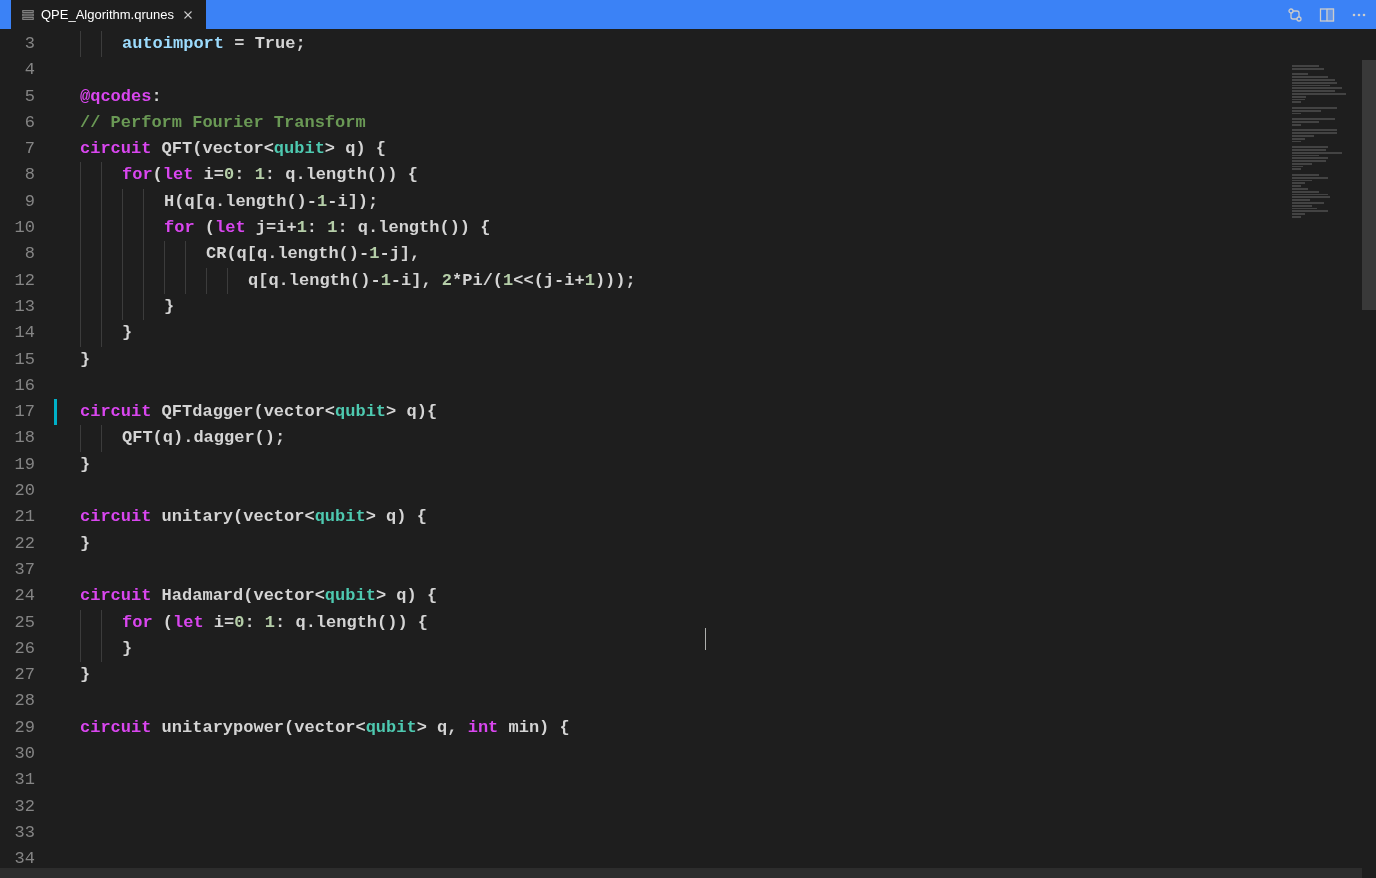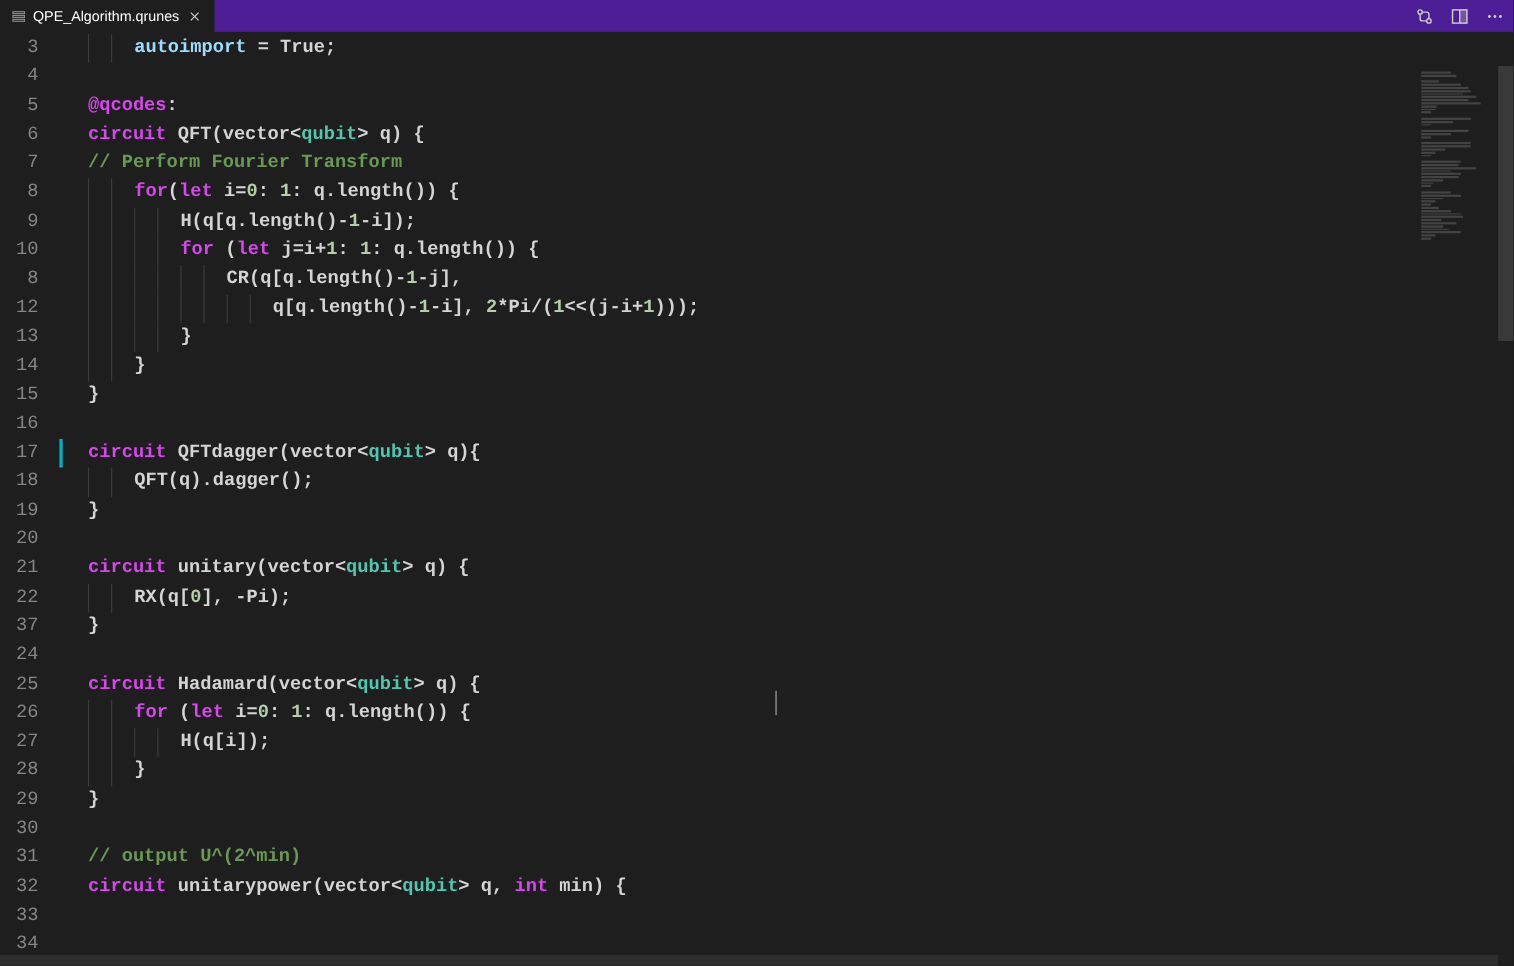--- a/index.html
+++ b/index.html
@@ -8,24 +8,25 @@
   font-family: Consolas, 'Courier New', monospace;
   font-size: 17px;
   color: #d4d4d4;
   width: 1376px;
   height: 878px;
   overflow: hidden;
   position: relative;
 }
 .tab-bar {
   height: 30px;
-  background: #4c1d95;
+  background: #3b82f6;
   display: flex;
   align-items: center;
   border-bottom: 1px solid #1e1e1e;
+  padding-left: 11px;
 }
 .tab {
   height: 30px;
   background: #1e1e1e;
   display: flex;
   align-items: center;
   padding: 0 10px;
   gap: 6px;
   font-size: 13px;
   color: #ffffff;
@@ -241,46 +242,43 @@
       <div class="gutter-line">30</div>
       <div class="gutter-line">31</div>
       <div class="gutter-line">32</div>
       <div class="gutter-line">33</div>
       <div class="gutter-line">34</div>
     </div>
   <div class="code-area" id="code">
       <div class="code-line"><span style="display:inline-block;width:25px;"></span><span class="indent-guide" style="width:21px;"></span><span class="indent-guide" style="width:21px;"></span><span><span class="pr">autoimport</span> = True;</span></div>
       <div class="code-line"><span style="display:inline-block;width:25px;"></span><span></span></div>
       <div class="code-line"><span style="display:inline-block;width:25px;"></span><span><span class="k">@qcodes</span>:</span></div>
+      <div class="code-line"><span style="display:inline-block;width:25px;"></span><span><span class="c">// Perform Fourier Transform</span></span></div>
       <div class="code-line"><span style="display:inline-block;width:25px;"></span><span><span class="k">circuit</span> QFT(vector&lt;<span class="t">qubit</span>&gt; q) {</span></div>
-      <div class="code-line"><span style="display:inline-block;width:25px;"></span><span><span class="c">// Perform Fourier Transform</span></span></div>
       <div class="code-line"><span style="display:inline-block;width:25px;"></span><span class="indent-guide" style="width:21px;"></span><span class="indent-guide" style="width:21px;"></span><span><span class="k">for</span>(<span class="k">let</span> i=<span class="n">0</span>: <span class="n">1</span>: q.length()) {</span></div>
       <div class="code-line"><span style="display:inline-block;width:25px;"></span><span class="indent-guide" style="width:21px;"></span><span class="indent-guide" style="width:21px;"></span><span class="indent-guide" style="width:21px;"></span><span class="indent-guide" style="width:21px;"></span><span>H(q[q.length()-<span class="n">1</span>-i]);</span></div>
       <div class="code-line"><span style="display:inline-block;width:25px;"></span><span class="indent-guide" style="width:21px;"></span><span class="indent-guide" style="width:21px;"></span><span class="indent-guide" style="width:21px;"></span><span class="indent-guide" style="width:21px;"></span><span><span class="k">for</span> (<span class="k">let</span> j=i+<span class="n">1</span>: <span class="n">1</span>: q.length()) {</span></div>
       <div class="code-line"><span style="display:inline-block;width:25px;"></span><span class="indent-guide" style="width:21px;"></span><span class="indent-guide" style="width:21px;"></span><span class="indent-guide" style="width:21px;"></span><span class="indent-guide" style="width:21px;"></span><span class="indent-guide" style="width:21px;"></span><span class="indent-guide" style="width:21px;"></span><span>CR(q[q.length()-<span class="n">1</span>-j],</span></div>
       <div class="code-line"><span style="display:inline-block;width:25px;"></span><span class="indent-guide" style="width:21px;"></span><span class="indent-guide" style="width:21px;"></span><span class="indent-guide" style="width:21px;"></span><span class="indent-guide" style="width:21px;"></span><span class="indent-guide" style="width:21px;"></span><span class="indent-guide" style="width:21px;"></span><span class="indent-guide" style="width:21px;"></span><span class="indent-guide" style="width:21px;"></span><span>q[q.length()-<span class="n">1</span>-i], <span class="n">2</span>*Pi/(<span class="n">1</span>&lt;&lt;(j-i+<span class="n">1</span>)));</span></div>
       <div class="code-line"><span style="display:inline-block;width:25px;"></span><span class="indent-guide" style="width:21px;"></span><span class="indent-guide" style="width:21px;"></span><span class="indent-guide" style="width:21px;"></span><span class="indent-guide" style="width:21px;"></span><span>}</span></div>
       <div class="code-line"><span style="display:inline-block;width:25px;"></span><span class="indent-guide" style="width:21px;"></span><span class="indent-guide" style="width:21px;"></span><span>}</span></div>
       <div class="code-line"><span style="display:inline-block;width:25px;"></span><span>}</span></div>
       <div class="code-line"><span style="display:inline-block;width:25px;"></span><span></span></div>
       <div class="code-line"><span class="marker"></span><span style="display:inline-block;width:25px;"></span><span><span class="k">circuit</span> QFTdagger(vector&lt;<span class="t">qubit</span>&gt; q){</span></div>
       <div class="code-line"><span style="display:inline-block;width:25px;"></span><span class="indent-guide" style="width:21px;"></span><span class="indent-guide" style="width:21px;"></span><span>QFT(q).dagger();</span></div>
       <div class="code-line"><span style="display:inline-block;width:25px;"></span><span>}</span></div>
       <div class="code-line"><span style="display:inline-block;width:25px;"></span><span></span></div>
       <div class="code-line"><span style="display:inline-block;width:25px;"></span><span><span class="k">circuit</span> unitary(vector&lt;<span class="t">qubit</span>&gt; q) {</span></div>
-      <div class="code-line"><span style="display:inline-block;width:25px;"></span><span class="indent-guide" style="width:21px;"></span><span class="indent-guide" style="width:21px;"></span><span>RX(q[<span class="n">0</span>], -Pi);</span></div>
       <div class="code-line"><span style="display:inline-block;width:25px;"></span><span>}</span></div>
       <div class="code-line"><span style="display:inline-block;width:25px;"></span><span></span></div>
       <div class="code-line"><span style="display:inline-block;width:25px;"></span><span><span class="k">circuit</span> Hadamard(vector&lt;<span class="t">qubit</span>&gt; q) {</span></div>
       <div class="code-line"><span style="display:inline-block;width:25px;"></span><span class="indent-guide" style="width:21px;"></span><span class="indent-guide" style="width:21px;"></span><span><span class="k">for</span> (<span class="k">let</span> i=<span class="n">0</span>: <span class="n">1</span>: q.length()) {</span></div>
-      <div class="code-line"><span style="display:inline-block;width:25px;"></span><span class="indent-guide" style="width:21px;"></span><span class="indent-guide" style="width:21px;"></span><span class="indent-guide" style="width:21px;"></span><span class="indent-guide" style="width:21px;"></span><span>H(q[i]);</span></div>
       <div class="code-line"><span style="display:inline-block;width:25px;"></span><span class="indent-guide" style="width:21px;"></span><span class="indent-guide" style="width:21px;"></span><span>}</span></div>
       <div class="code-line"><span style="display:inline-block;width:25px;"></span><span>}</span></div>
       <div class="code-line"><span style="display:inline-block;width:25px;"></span><span></span></div>
-      <div class="code-line"><span style="display:inline-block;width:25px;"></span><span><span class="c">// output U^(2^min)</span></span></div>
       <div class="code-line"><span style="display:inline-block;width:25px;"></span><span><span class="k">circuit</span> unitarypower(vector&lt;<span class="t">qubit</span>&gt; q, <span class="k">int</span> min) {</span></div>
     </div>
   <div class="cursor-caret"></div>
 
   <div class="minimap" id="minimap">
       <div class="mm-line" style="width: 27px;"></div>
       <div class="mm-line" style="width: 31.5px;"></div>
       <div class="mm-line" style="width: 0px; background: transparent;"></div>
       <div class="mm-line" style="width: 16.2px;"></div>
       <div class="mm-line" style="width: 36px;"></div>

